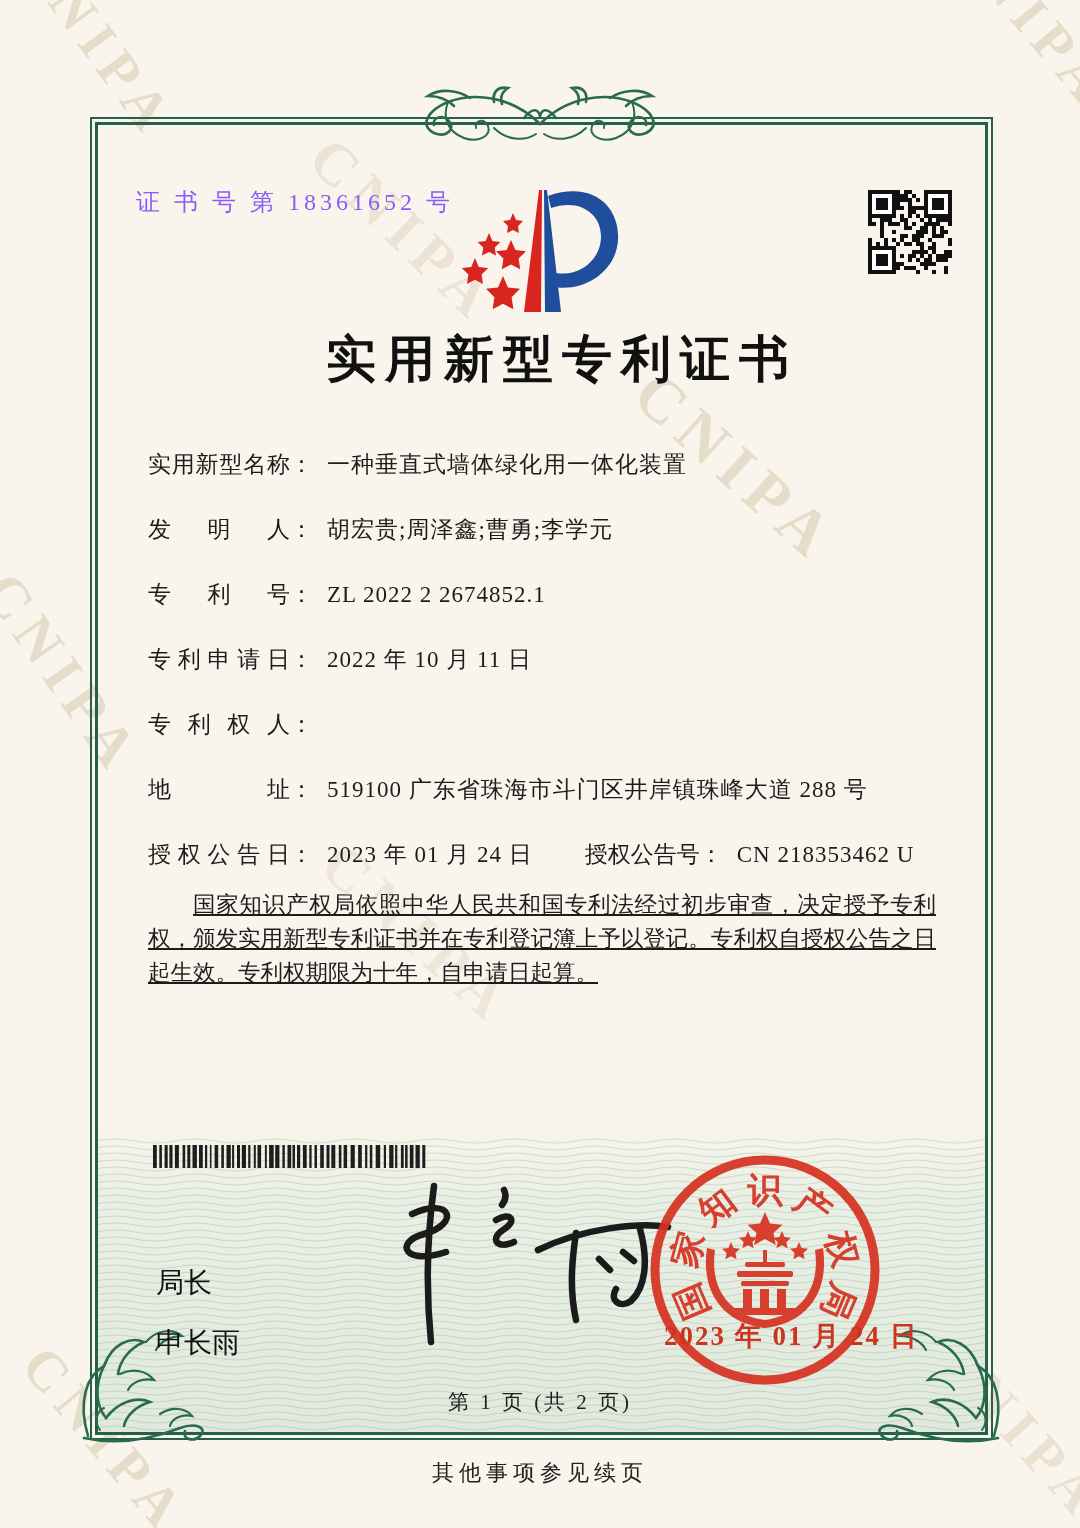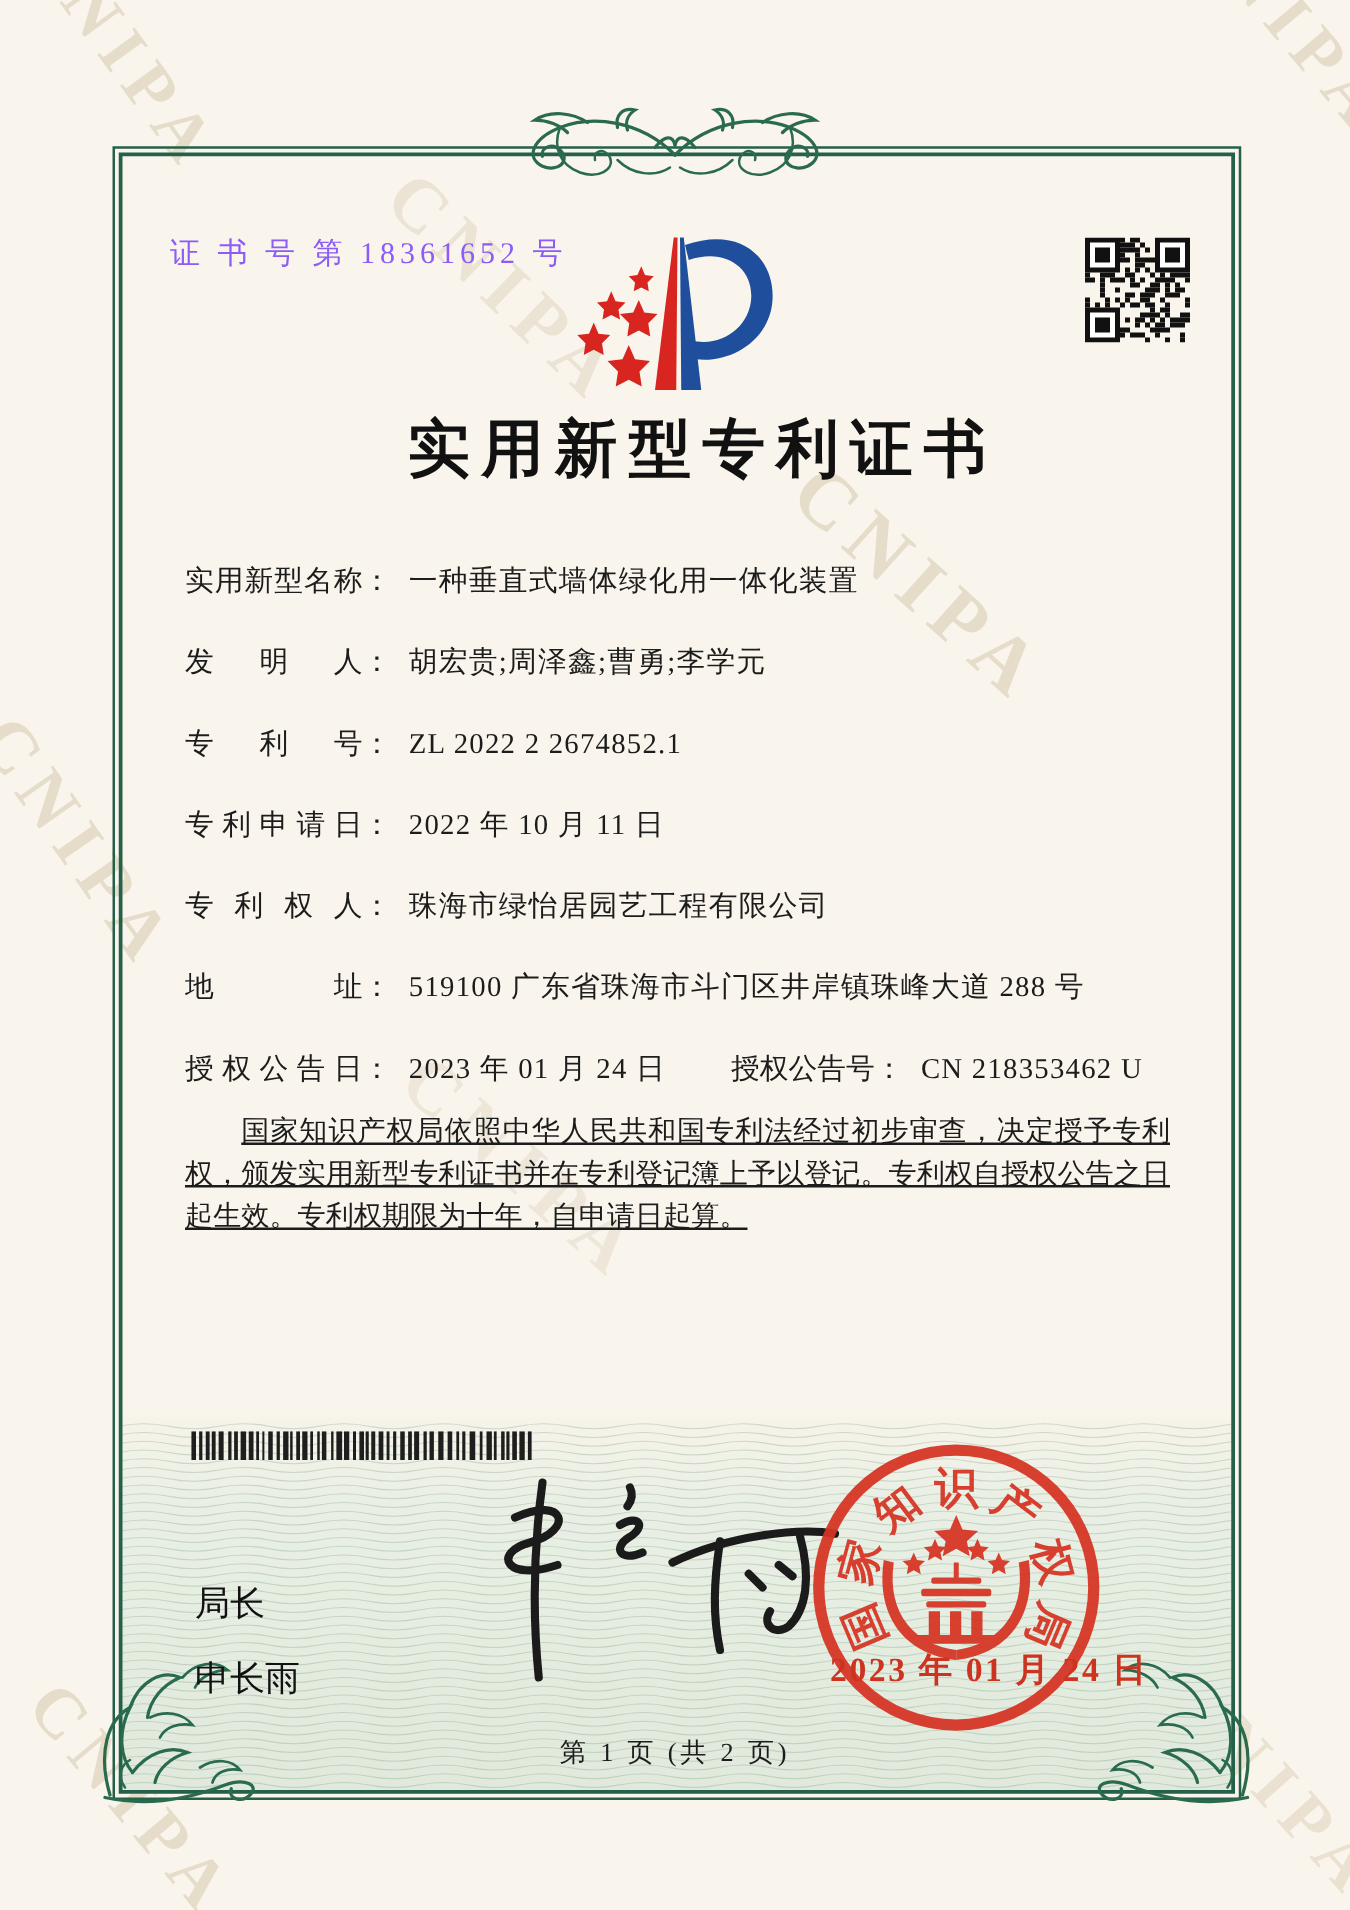--- a/index.html
+++ b/index.html
@@ -325,21 +325,20 @@
       <span class="f-value">ZL 2022 2 2674852.1</span>
     </div>
     <div class="field-row">
       <span class="f-label">专利申请日</span>
         <span class="f-colon">：</span>
       <span class="f-value">2022 年 10 月 11 日</span>
     </div>
     <div class="field-row">
       <span class="f-label">专利权人</span>
         <span class="f-colon">：</span>
-      <span class="f-value">珠海市绿怡居园艺工程有限公司</span>
     </div>
     <div class="field-row">
       <span class="f-label">地址</span>
         <span class="f-colon">：</span>
       <span class="f-value">519100 广东省珠海市斗门区井岸镇珠峰大道 288 号</span>
     </div>
     <div class="field-row">
       <span class="f-label">授权公告日</span>
         <span class="f-colon">：</span>
       <span class="f-value">2023 年 01 月 24 日</span>
@@ -450,14 +449,15 @@
       <rect x="115" y="139" width="9" height="19"></rect>
       <rect x="132" y="139" width="9" height="19"></rect>
       <rect x="88" y="158" width="64" height="7" rx="2"></rect>
       <path d="M62 98 C55 146 82 174 120 178 L120 170 C88 166 64 142 70 100 Z"></path>
       <path d="M178 98 C185 146 158 174 120 178 L120 170 C152 166 176 142 170 100 Z"></path>
     </g>
   </svg>
   <div class="seal-date">2023 年 01 月 24 日</div>
 
   <div class="page-num">第 1 页 (共 2 页)</div>
+  <div class="foot-note">其他事项参见续页</div>
 
 </div>
 
 </body></html>

